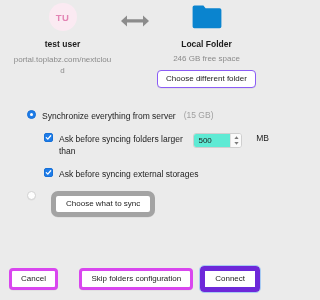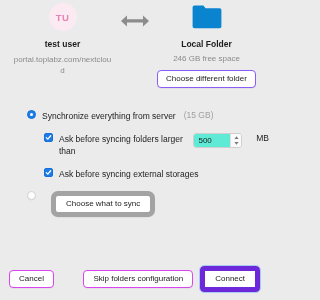--- a/index.html
+++ b/index.html
@@ -234,21 +234,21 @@
   }
   .footer-right {
     margin-left: auto;
     display: flex;
     align-items: center;
   }
   .btn {
     font-size: 8px;
     color: #1c1c1c;
     background: #ffffff;
-    border: 1px solid #d946ef;
+    border: 3px solid #d946ef;
     border-radius: 4px;
     padding: 3px 9px 4px 9px;
     box-shadow: 0 0.5px 0.5px rgba(0,0,0,0.08);
     white-space: nowrap;
     cursor: default;
   }
   .btn.primary {
     margin-left: 7px;
     border: 5px solid #6d28d9;
     outline: 1.5px solid #a8cbf2;

